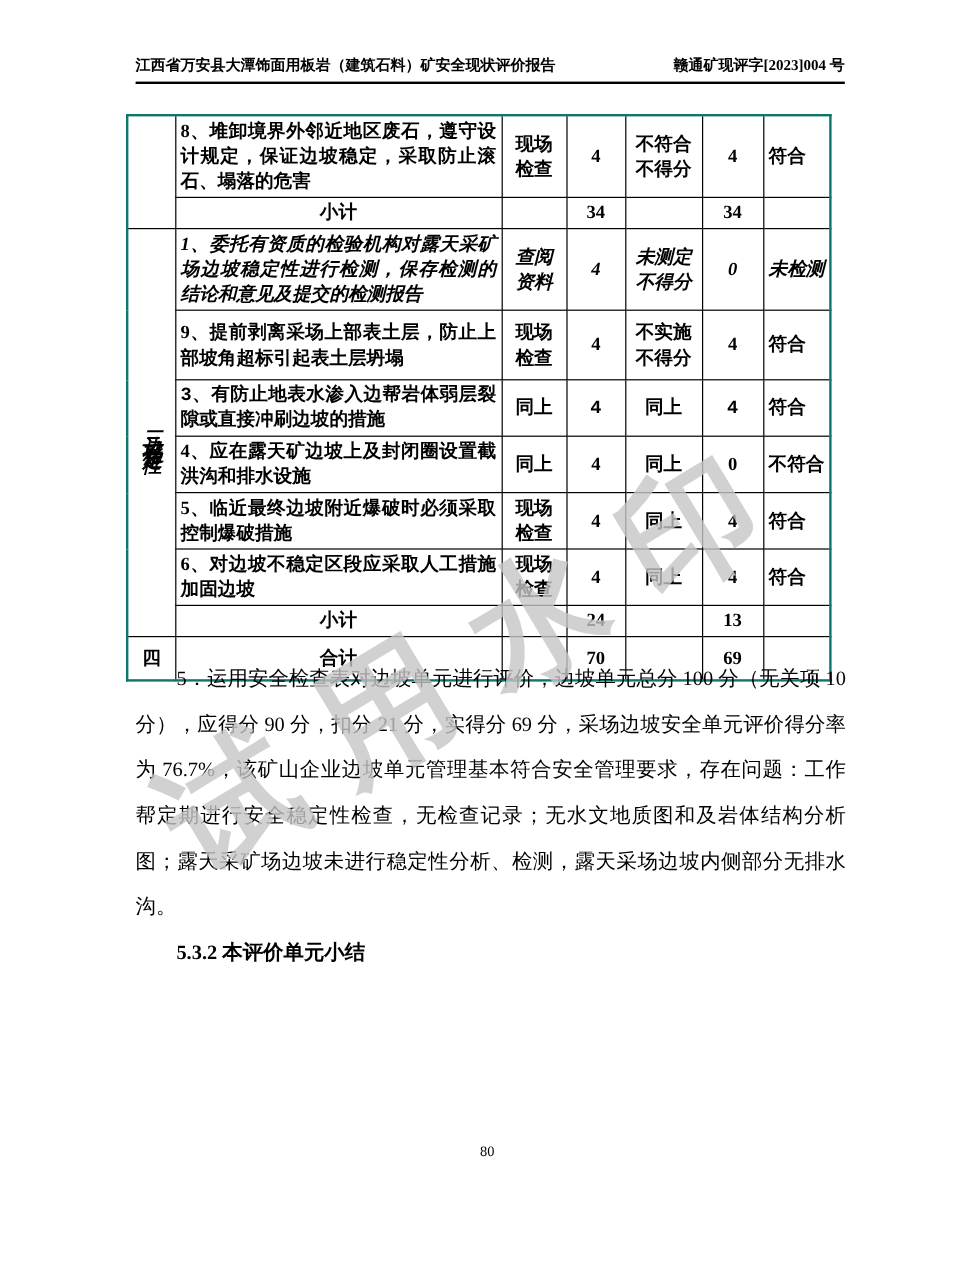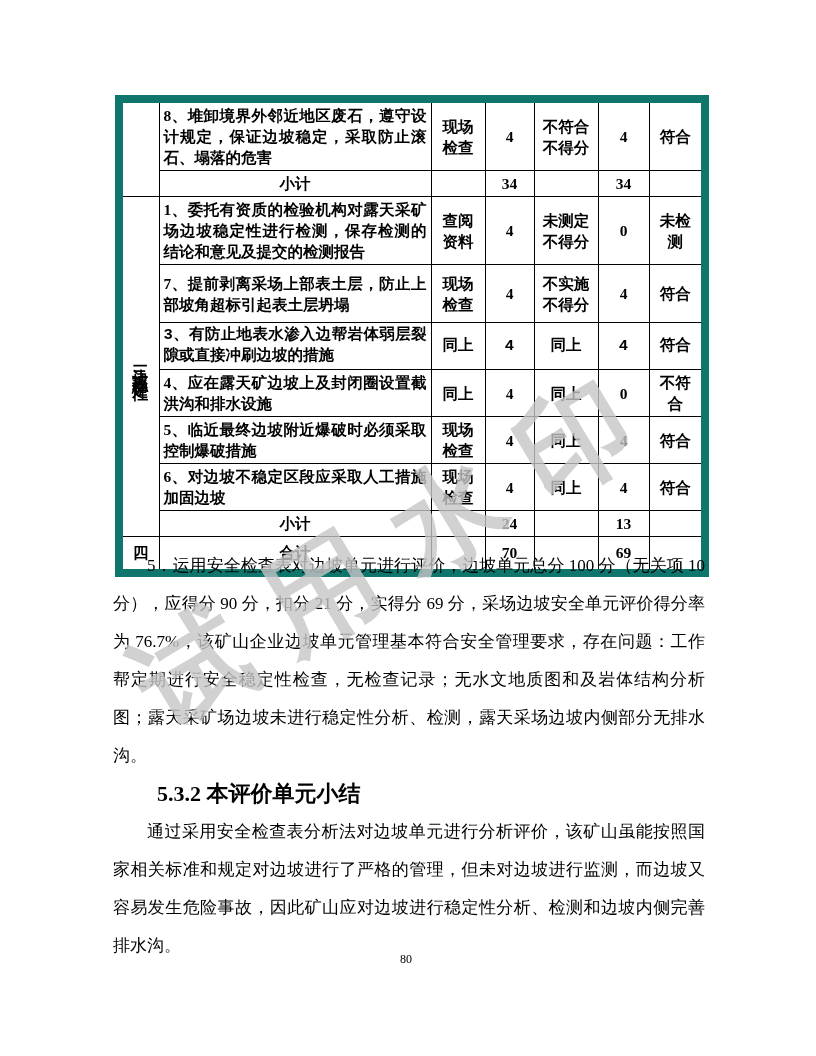--- a/index.html
+++ b/index.html
@@ -13,51 +13,51 @@
   
   .header{
     position:absolute;top:46px;left:113px;right:112px;
     display:flex;justify-content:space-between;align-items:flex-end;
     font-size:12.5px;font-weight:bold;
     border-bottom:2px solid #000;padding-bottom:5px;
   }
 
   
   table.eval{
-    position:absolute;top:95px;left:115px;width:586px;
+    position:absolute;top:95px;left:105px;width:586px;
     border-collapse:collapse;table-layout:fixed;
     font-size:15.5px;font-weight:bold;line-height:21px;
-    border:8px solid #0f766e;
+    border:2px solid #0f766e;
   }
   table.eval td{
     border:1px solid #000;vertical-align:middle;padding:2px 4px;
     overflow:hidden;
   }
   td.desc{text-align:justify;padding:2px 5px;}
   td.center{text-align:center;}
   td.method,td.criteria{text-align:center;padding:2px 10px;}
-  td.result{text-align:center;padding:2px 11px;}
+  td.result{text-align:left;padding:2px 11px;}
   td.cat{text-align:center;padding:0;}
   .vtext{
     writing-mode:vertical-rl;text-orientation:upright;
     display:inline-block;letter-spacing:4px;font-size:16px;font-weight:bold;
   }
   tr.r-item8{height:68px;} tr.r-sub{height:22px;}
-  tr.r1{height:68px;} tr.r2{height:58px;} tr.r3{height:44px;font-family:Liberation Mono, monospace;}
+  tr.r1{height:68px;font-style:italic;} tr.r2{height:58px;} tr.r3{height:44px;font-family:Liberation Mono, monospace;}
   tr.r4{height:42px;} tr.r5{height:42px;} tr.r6{height:38px;margin-left:17px;}
   tr.r-sub2{height:24px;} tr.r-total{height:36px;}
 
   
   .bodytext{
     position:absolute;top:547px;left:113px;width:592px;
     font-size:17px;line-height:38px;text-align:justify;
   }
   .bodytext p{margin:0;text-indent:2em;}
   .subheading{
-    font-weight:bold;font-size:22px;margin:10px 0 2px 0;
+    font-weight:bold;font-size:17px;margin:10px 0 2px 0;
     text-indent:0;
   }
 
   
   .pagenum{
     position:absolute;left:0;right:4px;top:952px;text-align:center;
     font-size:12px;
   }
 
   
@@ -69,20 +69,24 @@
     transform:rotate(-31deg);transform-origin:center center;
     pointer-events:none;z-index:50;white-space:nowrap;
     font-family:"Liberation Serif","DejaVu Serif",serif;
   }
 </style>
 </head>
 <body>
 
 <div class="page">
 
+  <div class="header">
+    <span>江西省万安县大潭饰面用板岩（建筑石料）矿安全现状评价报告</span>
+    <span>赣通矿现评字[2023]004 号</span>
+  </div>
 
   <div class="watermark">试用水印</div>
 
   <table class="eval">
     <colgroup>
       <col style="width:40px">
         <col style="width:272px">
         <col style="width:54px">
       <col style="width:49px">
         <col style="width:64px">
@@ -113,21 +117,21 @@
           <span class="vtext">三边坡稳定性</span>
         </td>
         <td class="desc">1、委托有资质的检验机构对露天采矿场边坡稳定性进行检测，保存检测的结论和意见及提交的检测报告</td>
         <td class="method">查阅资料</td>
         <td class="center">4</td>
         <td class="criteria">未测定不得分</td>
         <td class="center">0</td>
         <td class="result">未检测</td>
       </tr>
       <tr class="r2">
-        <td class="desc">7、提前剥离采场上部表土层，防止上部坡角超标引起表土层坍塌</td>
+        <td class="desc">9、提前剥离采场上部表土层，防止上部坡角超标引起表土层坍塌</td>
         <td class="method">现场检查</td>
         <td class="center">4</td>
         <td class="criteria">不实施不得分</td>
         <td class="center">4</td>
         <td class="result">符合</td>
       </tr>
       <tr class="r3">
         <td class="desc">3、有防止地表水渗入边帮岩体弱层裂隙或直接冲刷边坡的措施</td>
         <td class="method">同上</td>
         <td class="center">4</td>
@@ -175,18 +179,17 @@
         <td class="criteria"></td>
         <td class="center">69</td>
         <td class="result"></td>
       </tr>
     </tbody>
   </table>
 
   <div class="bodytext">
     <p>5．运用安全检查表对边坡单元进行评价，边坡单元总分 100 分（无关项 10 分），应得分 90 分，扣分 21 分，实得分 69 分，采场边坡安全单元评价得分率为 76.7%，该矿山企业边坡单元管理基本符合安全管理要求，存在问题：工作帮定期进行安全稳定性检查，无检查记录；无水文地质图和及岩体结构分析图；露天采矿场边坡未进行稳定性分析、检测，露天采场边坡内侧部分无排水沟。</p>
     <p class="subheading">5.3.2 本评价单元小结</p>
-    <p>通过采用安全检查表分析法对边坡单元进行分析评价，该矿山虽能按照国家相关标准和规定对边坡进行了严格的管理，但未对边坡进行监测，而边坡又容易发生危险事故，因此矿山应对边坡进行稳定性分析、检测和边坡内侧完善排水沟。</p>
   </div>
 
   <div class="pagenum">80</div>
 
 </div>
 
 </body></html>

